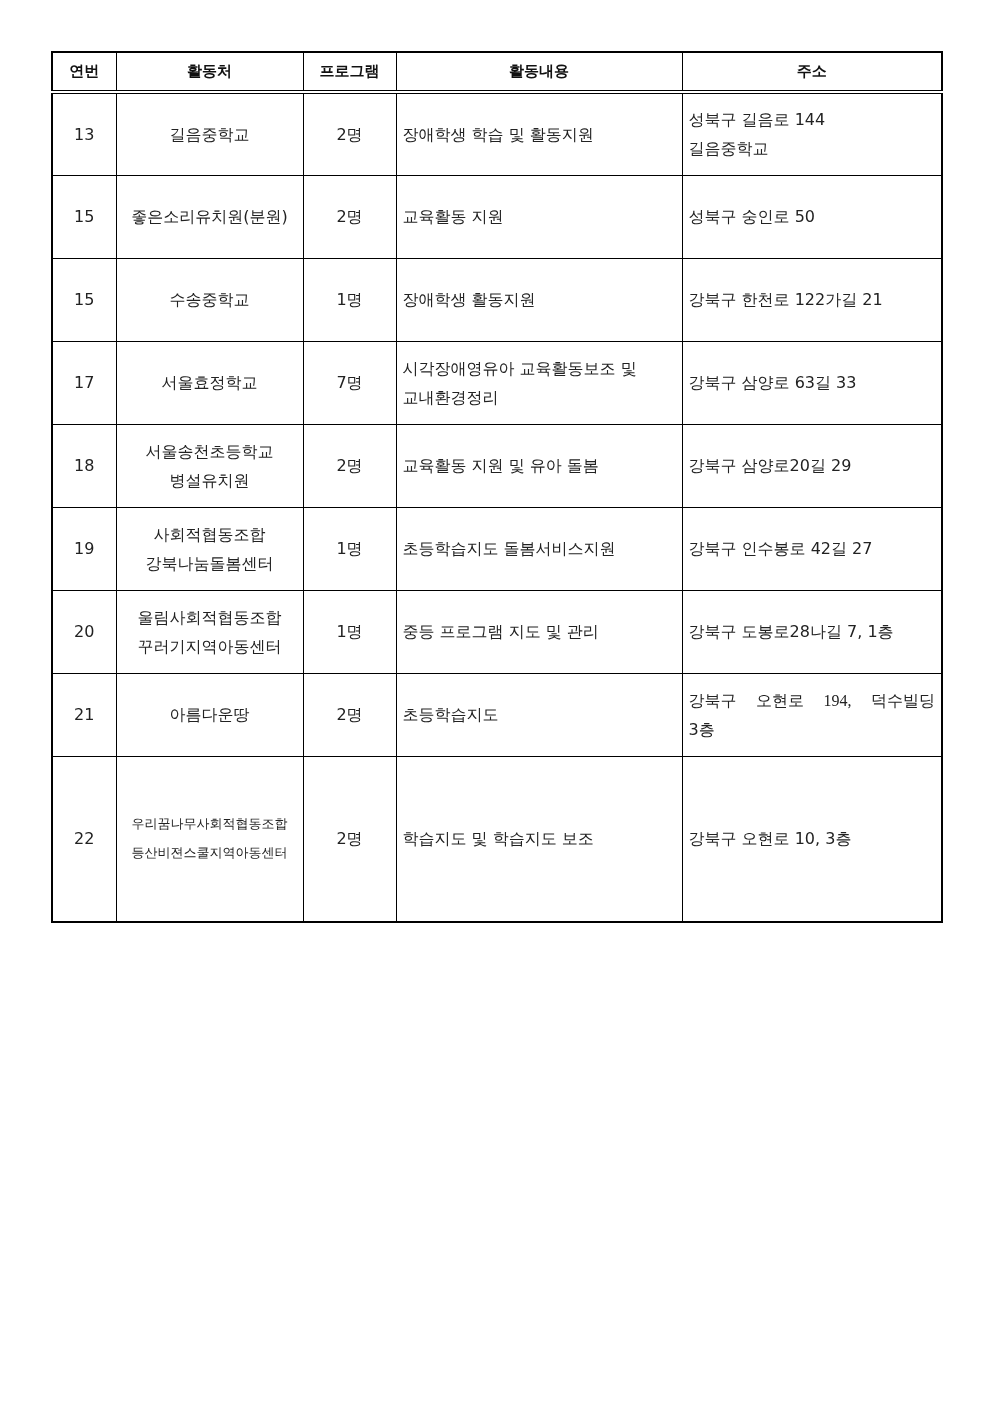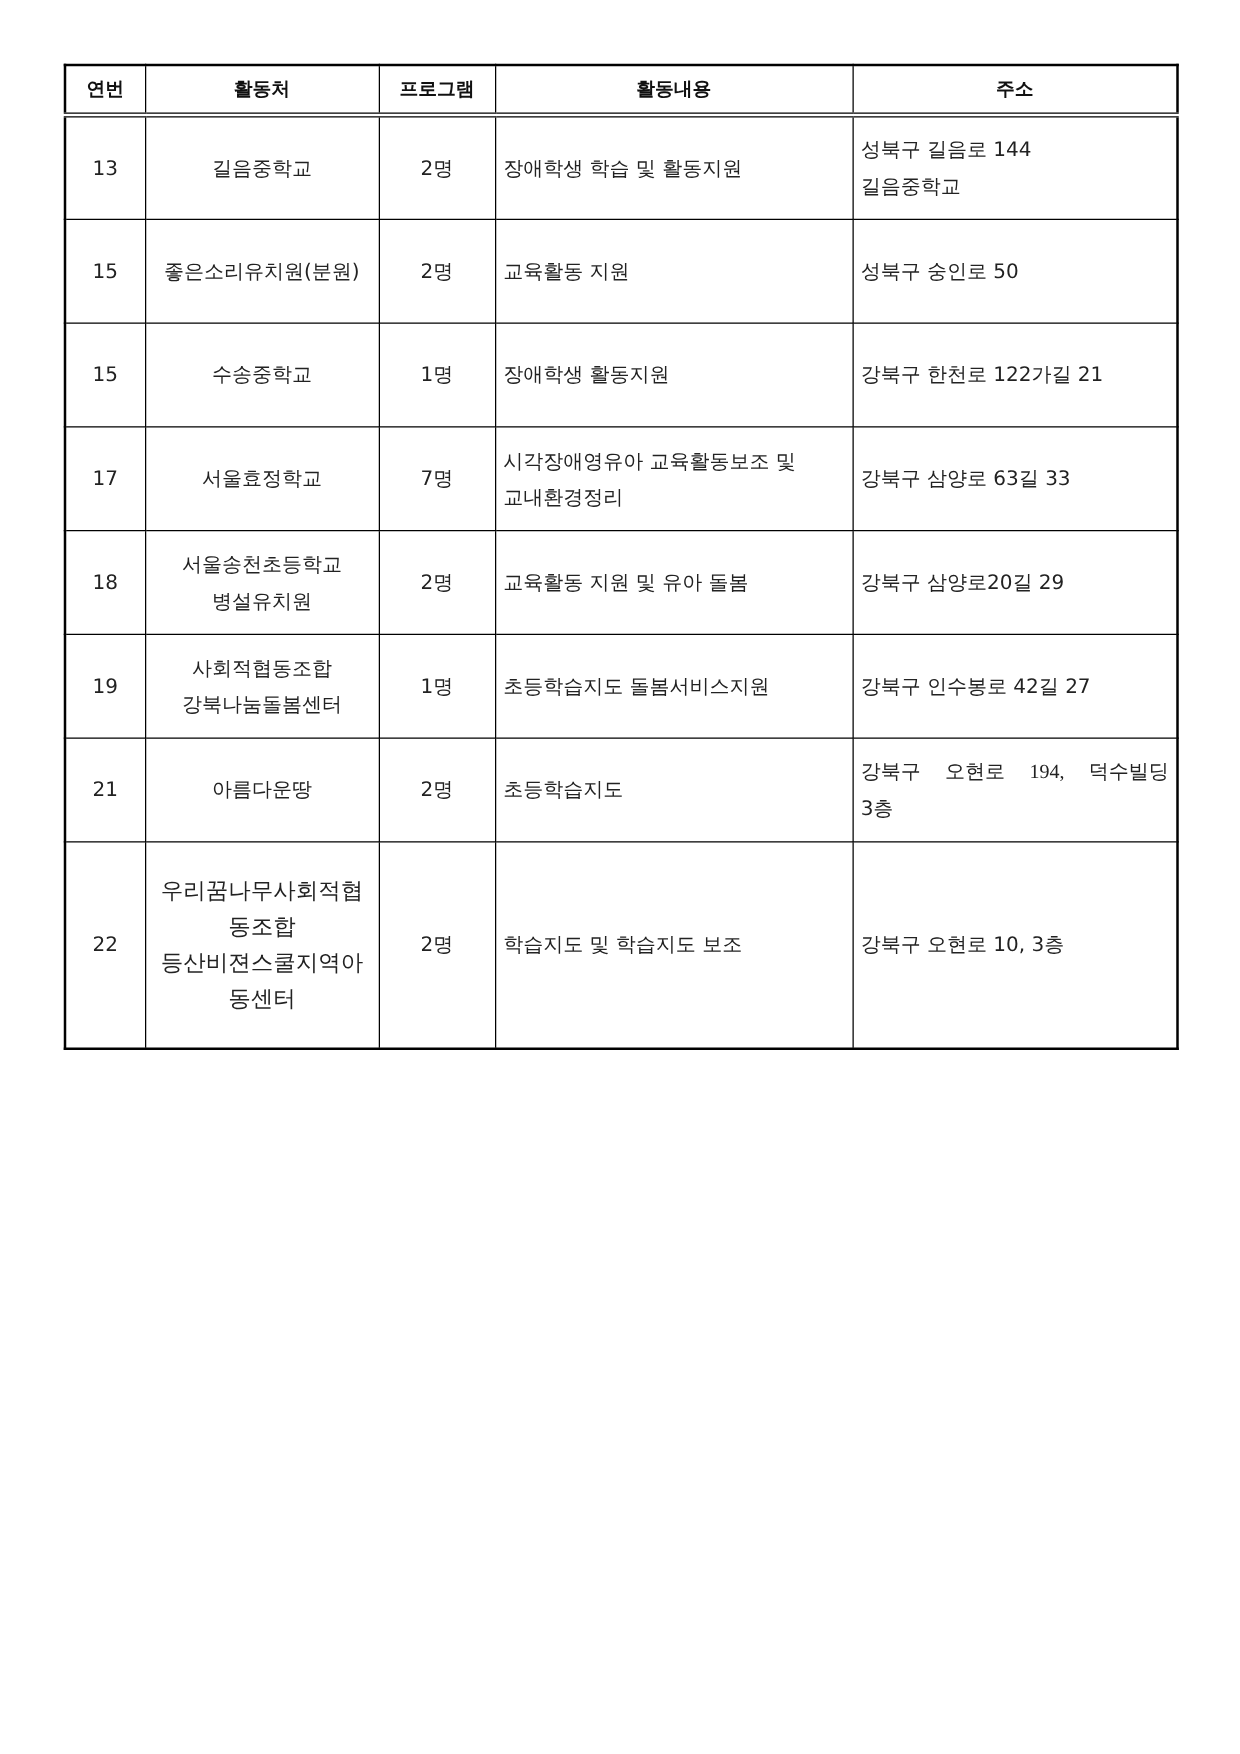--- a/index.html
+++ b/index.html
@@ -40,21 +40,21 @@
     font-weight: bold;
     font-size: 15px;
     text-align: center;
     color: #111111;
     border-bottom: 4px double #000000;
   }
   table.data-table tbody tr { height: 83px; }
   table.data-table tbody tr.tall { height: 166px; }
   td.c-num, td.c-place, td.c-count { text-align: center; }
   td.c-activity, td.c-address { text-align: left; }
-  td.c-place.small { font-size: 18px; }
+  td.c-place.small { font-size: 13px; font-family: Liberation Mono, monospace; }
   .line { display: block; }
   col.w-num { width: 64px; }
   col.w-place { width: 187px; }
   col.w-count { width: 93px; }
   col.w-activity { width: 286px; }
   col.w-address { width: 260px; }
   td.c-address.justify .line:first-child {
     text-align: justify;
     text-align-last: justify;
     font-family: Liberation Serif, serif;
@@ -165,20 +165,34 @@
         </td>
         <td class="c-count">1명</td>
         <td class="c-activity">
           <span class="line">초등학습지도 돌봄서비스지원</span>
         </td>
         <td class="c-address">
           <span class="line">강북구 인수봉로 42길 27</span>
         </td>
       </tr>
 
+      <tr>
+        <td class="c-num">20</td>
+        <td class="c-place">
+          <span class="line">울림사회적협동조합</span>
+          <span class="line">꾸러기지역아동센터</span>
+        </td>
+        <td class="c-count">1명</td>
+        <td class="c-activity">
+          <span class="line">중등 프로그램 지도 및 관리</span>
+        </td>
+        <td class="c-address">
+          <span class="line">강북구 도봉로28나길 7, 1층</span>
+        </td>
+      </tr>
 
       <tr>
         <td class="c-num">21</td>
         <td class="c-place">
           <span class="line">아름다운땅</span>
         </td>
         <td class="c-count">2명</td>
         <td class="c-activity">
           <span class="line">초등학습지도</span>
         </td>

